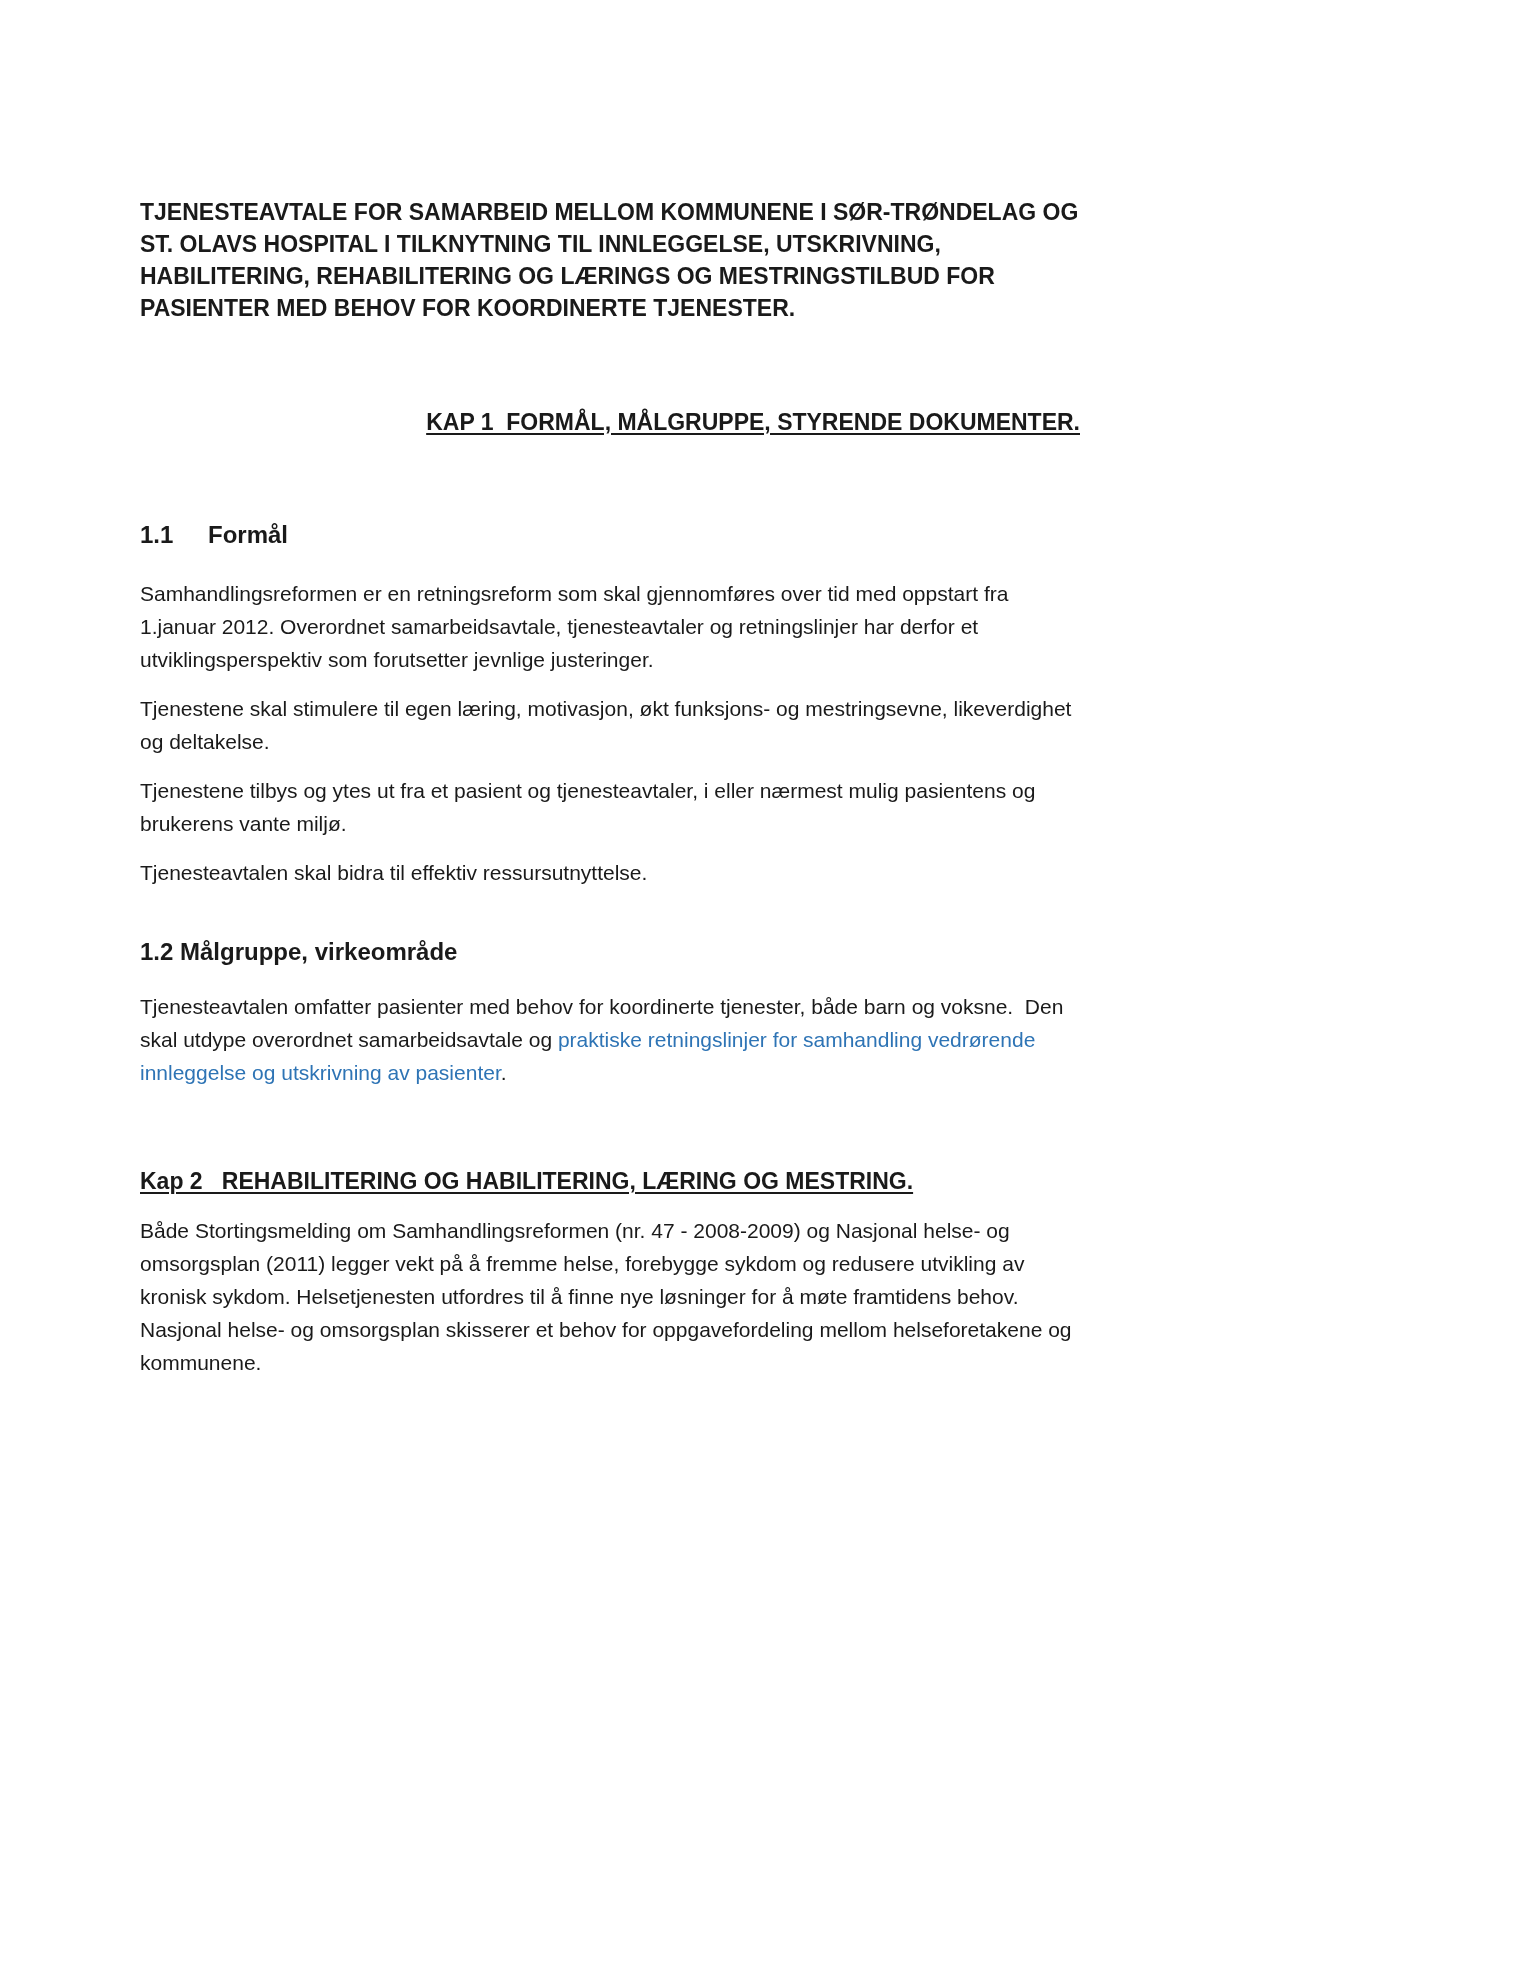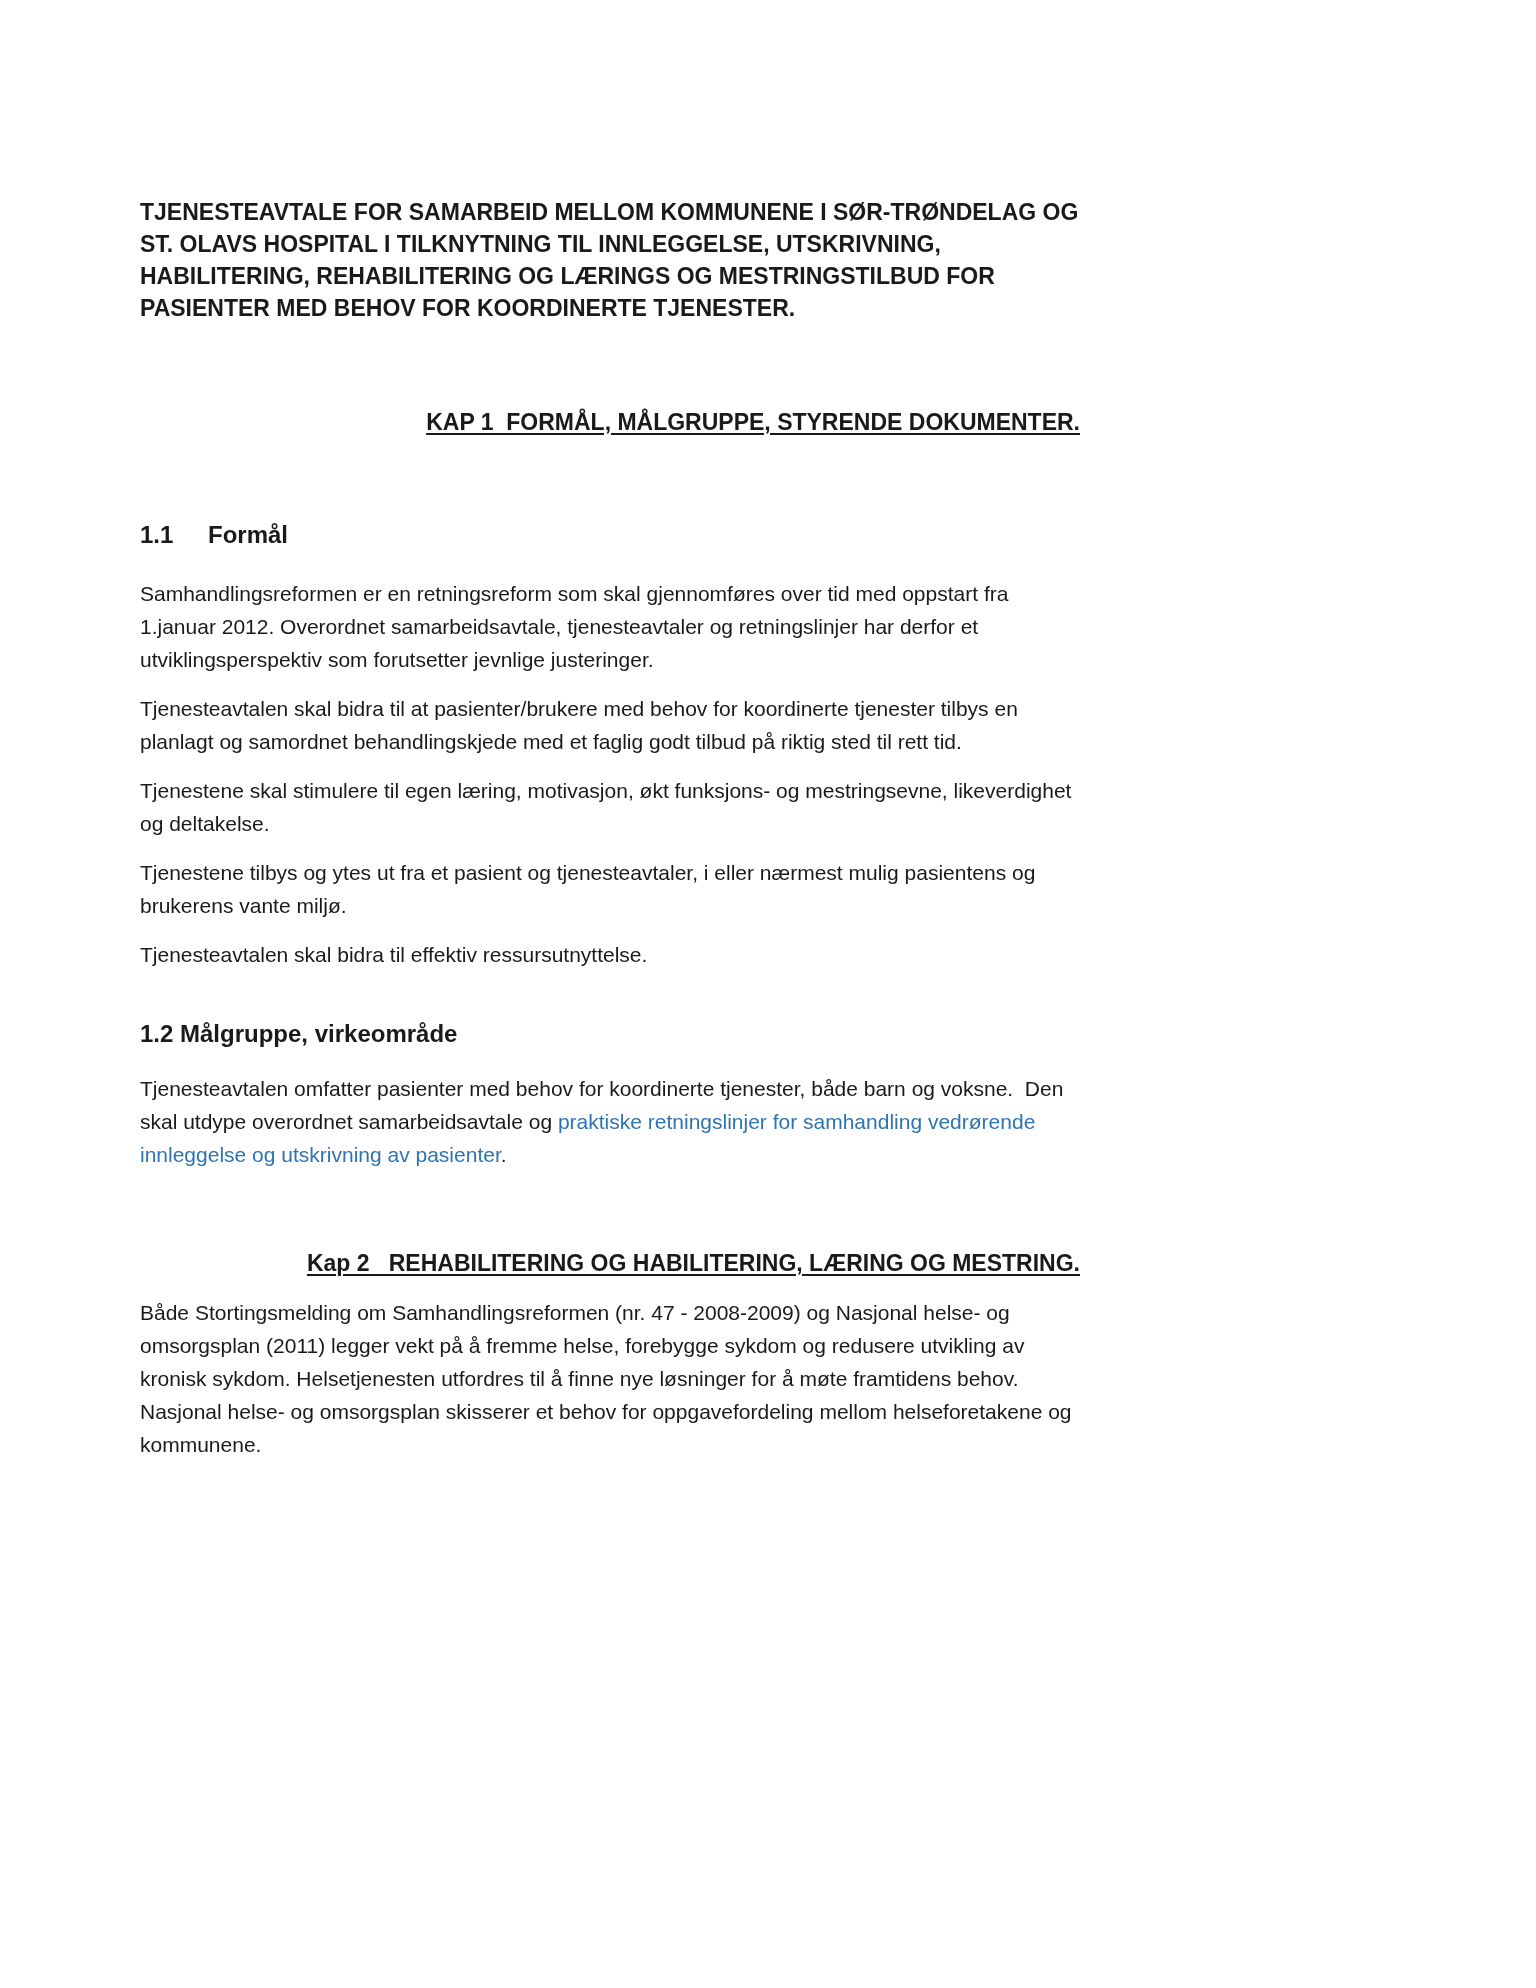--- a/index.html
+++ b/index.html
@@ -38,21 +38,20 @@
     text-underline-offset: 3px;
     white-space: pre-wrap;
     color: #1a1a1a;
   }
   .chapter-heading.kap1 {
     margin-bottom: 78px;
     text-align: right;
   }
   .chapter-heading.kap2 {
     margin-bottom: 16px;
-    text-align: right;
   }
   .sub-heading {
     font-size: 24px;
     font-weight: 700;
     line-height: 36px;
     margin: 0 0 24px 0;
     color: #1a1a1a;
   }
   .sub-heading .sec-num {
     display: inline-block;
@@ -85,21 +84,20 @@
 
     <div class="doc-title">TJENESTEAVTALE FOR SAMARBEID MELLOM KOMMUNENE I SØR-TRØNDELAG OG ST. OLAVS HOSPITAL I TILKNYTNING TIL INNLEGGELSE, UTSKRIVNING, HABILITERING, REHABILITERING OG LÆRINGS OG MESTRINGSTILBUD FOR PASIENTER MED BEHOV FOR KOORDINERTE TJENESTER.</div>
 
     <div class="chapter-heading kap1">KAP 1  FORMÅL, MÅLGRUPPE, STYRENDE DOKUMENTER.</div>
 
     <div class="sub-heading">
       <span class="sec-num">1.1</span><span>Formål</span>
     </div>
 
     <p class="body-par">Samhandlingsreformen er en retningsreform som skal gjennomføres over tid med oppstart fra 1.januar 2012. Overordnet samarbeidsavtale, tjenesteavtaler og retningslinjer har derfor et utviklingsperspektiv som forutsetter jevnlige justeringer.</p>
-    <p class="body-par">Tjenesteavtalen skal bidra til at pasienter/brukere med behov for koordinerte tjenester tilbys en planlagt og samordnet behandlingskjede med et faglig godt tilbud på riktig sted til rett tid.</p>
     <p class="body-par">Tjenestene skal stimulere til egen læring, motivasjon, økt funksjons- og mestringsevne, likeverdighet og deltakelse.</p>
     <p class="body-par">Tjenestene tilbys og ytes ut fra et pasient og tjenesteavtaler, i eller nærmest mulig pasientens og brukerens vante miljø.</p>
     <p class="body-par">Tjenesteavtalen skal bidra til effektiv ressursutnyttelse.</p>
 
     <div class="sub-heading s12">1.2 Målgruppe, virkeområde</div>
 
     <p class="body-par"><span>Tjenesteavtalen omfatter pasienter med behov for koordinerte tjenester, både barn og voksne.  Den skal utdype overordnet samarbeidsavtale og </span><a class="inline-link" style="color: rgb(46, 116, 181);">praktiske retningslinjer for samhandling vedrørende innleggelse og utskrivning av pasienter</a><span>.</span></p>
 
     <div class="kap2-gap"></div>
 

